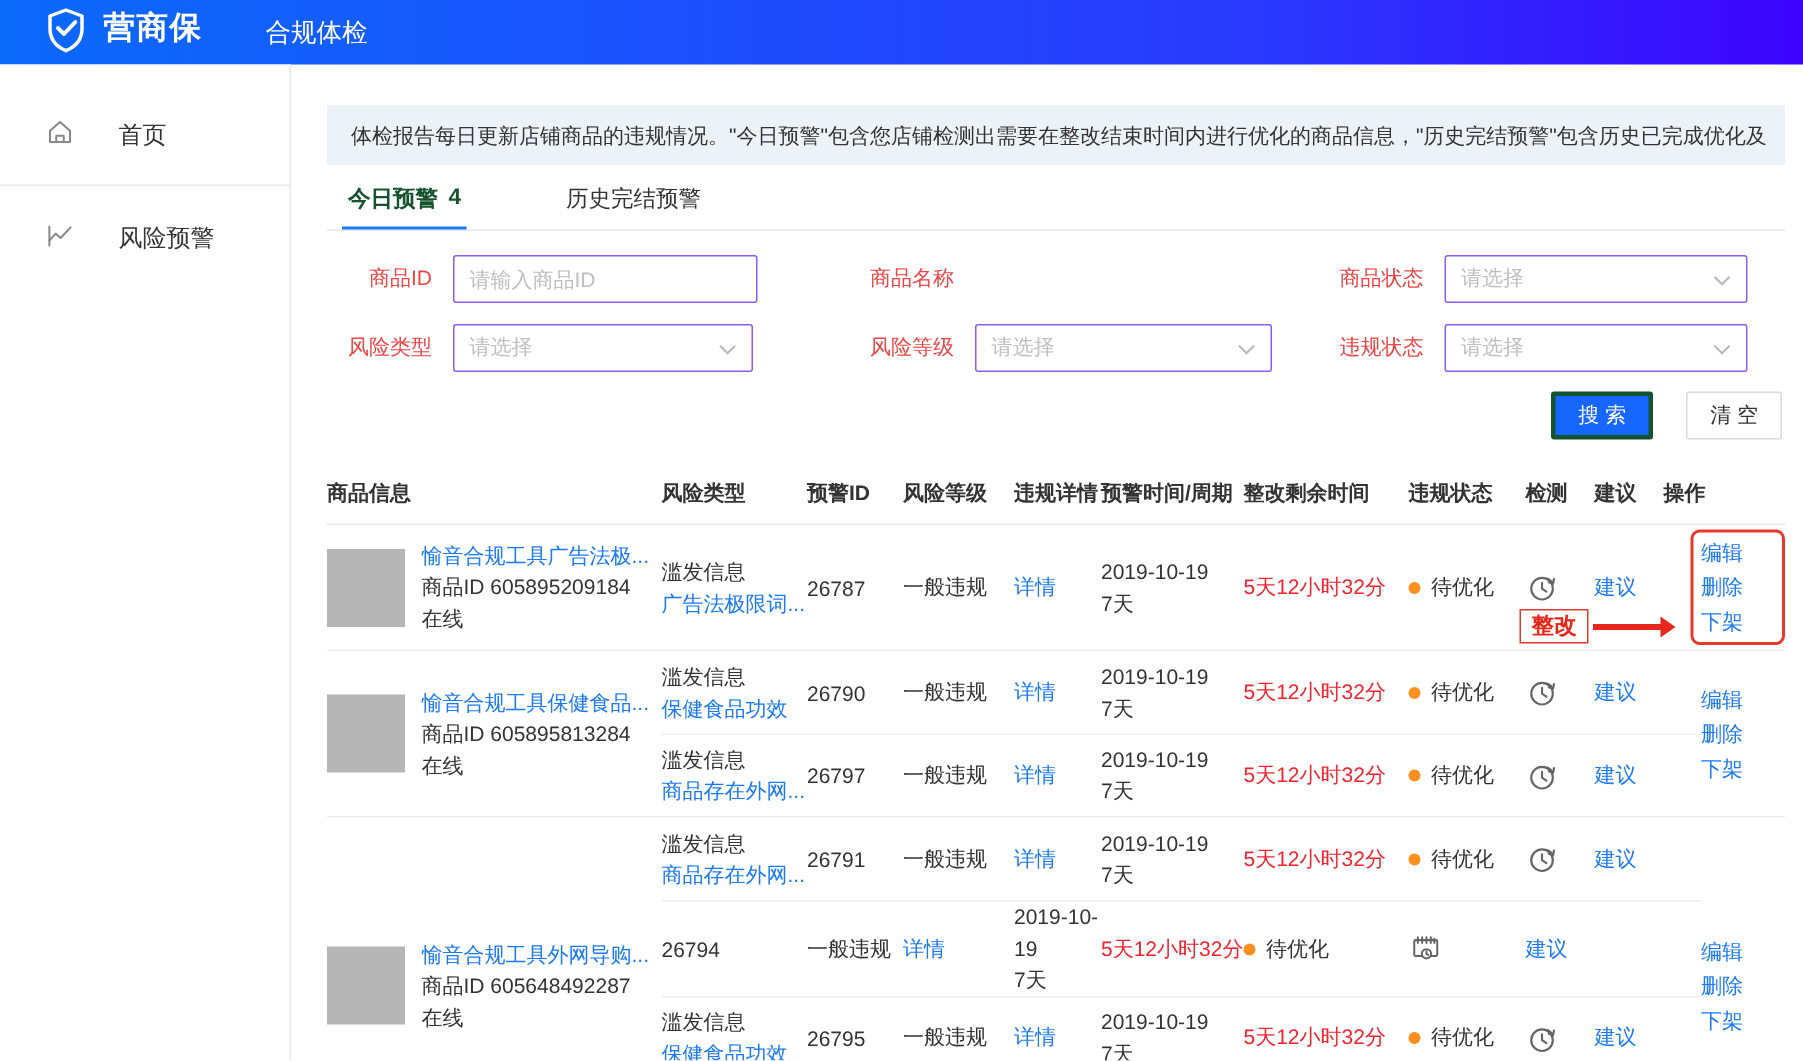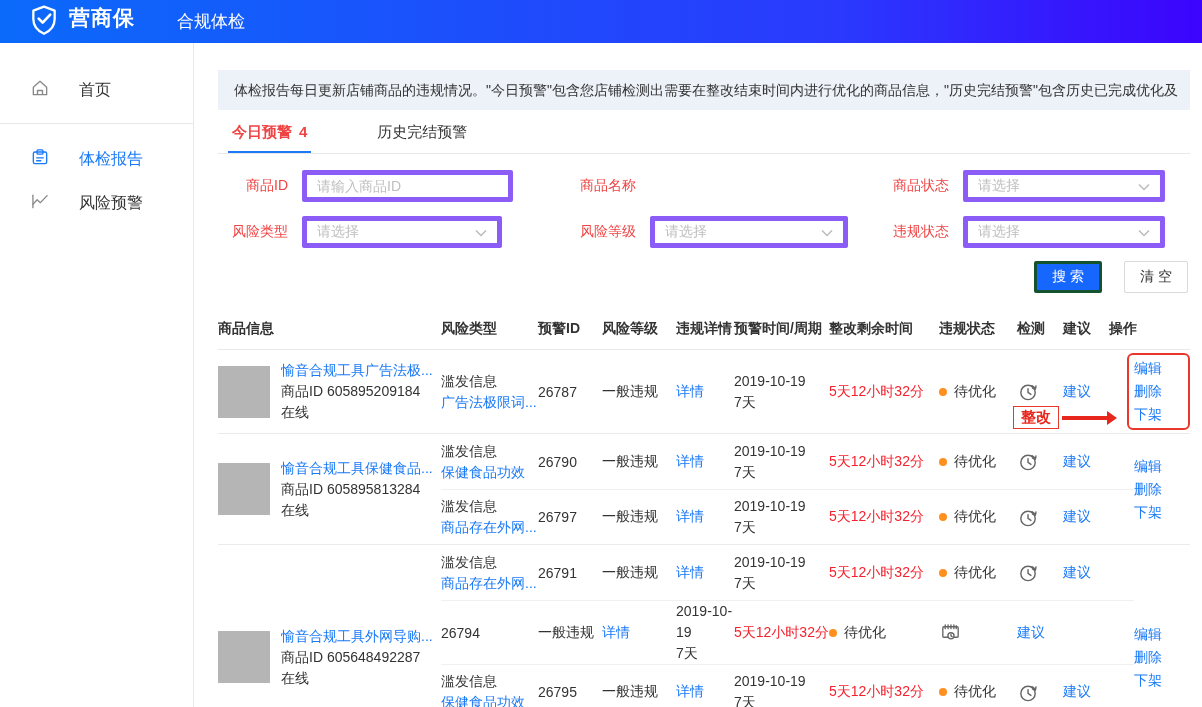--- a/index.html
+++ b/index.html
@@ -22,28 +22,28 @@
   .side-divider { border-top: 1px solid #e8e8e8; margin: 11px 0 13px 0; }
   .main { flex: 1; padding: 0 12px 0 24px; overflow: hidden; }
 
   
   .notice { margin-top: 27px; background: #edf2f9; padding: 11px 16px; font-size: 14px;
             line-height: 18px; white-space: nowrap; overflow: hidden; color: #333; }
 
   
   .tabs { display: flex; border-bottom: 1px solid #e8e8e8; padding-left: 10px; }
   .tab { padding: 13px 4px 11px; margin-right: 62px; font-size: 15px; cursor: pointer; display: flex; gap: 7px; }
-  .tab.active { color: #ef4444; border-bottom: 2px solid #1a7af8; padding-bottom: 9px; font-weight: bold; }
+  .tab.active { color: #14532d; border-bottom: 2px solid #1a7af8; padding-bottom: 9px; font-weight: bold; }
 
   
   .filters { margin-top: 16px; display: grid; grid-template-columns: 284px 346px 317px; row-gap: 14px; }
   .fcell { display: flex; align-items: center; }
   .flabel { text-align: right; margin-right: 14px; flex: none; font-size: 14px; color: #ef4444; }
   .w1 { width: 70px; } .w2 { width: 134px; } .w3 { width: 101px; }
-  .finput, .fselect { flex: 1; height: 32px; border: 5px solid #8b5cf6; border-radius: 2px;
+  .finput, .fselect { flex: 1; height: 32px; border: 1px solid #8b5cf6; border-radius: 2px;
                       font-size: 14px; padding: 0 10px; color: #333; background: #fff; }
   .finput::placeholder { color: #bfbfbf; }
   .finput { outline: none; font-family: "Liberation Sans", sans-serif; }
   .fselect { display: flex; align-items: center; justify-content: space-between; cursor: pointer; }
   .fselect .ph { color: #bfbfbf; }
 
   
   .actions { margin-top: 13px; display: flex; justify-content: flex-end; gap: 22px; padding-right: 2px; }
   .btn { height: 32px; border-radius: 2px; font-size: 14px; cursor: pointer; padding: 0 15px;
          font-family: "Liberation Sans", sans-serif; }
@@ -109,30 +109,20 @@
     <div class="side-item">
       <span>
         <svg width="20" height="20" viewBox="0 0 24 24" fill="none" stroke="#888" stroke-width="1.6" stroke-linejoin="round">
           <path d="M4 11 L12 4 L20 11 V20 H4 Z"></path>
             <path d="M9 20 v-5 h6 v5"></path>
         </svg>
       </span>
       <span>首页</span>
     </div>
     <div class="side-divider"></div>
-    <div class="side-item active">
-      <span>
-        <svg width="20" height="20" viewBox="0 0 24 24" fill="none" stroke="#1a7af8" stroke-width="1.6" stroke-linejoin="round" stroke-linecap="round">
-          <rect x="4" y="6" width="16" height="14" rx="2"></rect>
-          <rect x="8.5" y="3.5" width="7" height="5" rx="1"></rect>
-          <path d="M8 13 h8 M8 16.5 h5"></path>
-        </svg>
-      </span>
-      <span>体检报告</span>
-    </div>
     <div class="side-item">
       <span>
         <svg width="20" height="20" viewBox="0 0 24 24" fill="none" stroke="#888" stroke-width="1.6" stroke-linejoin="round" stroke-linecap="round">
           <path d="M3.5 5 v15"></path>
           <path d="M3.5 16 l5 -5.5 l4 3.5 l8 -8.5"></path>
         </svg>
       </span>
       <span>风险预警</span>
     </div>
   </div>

